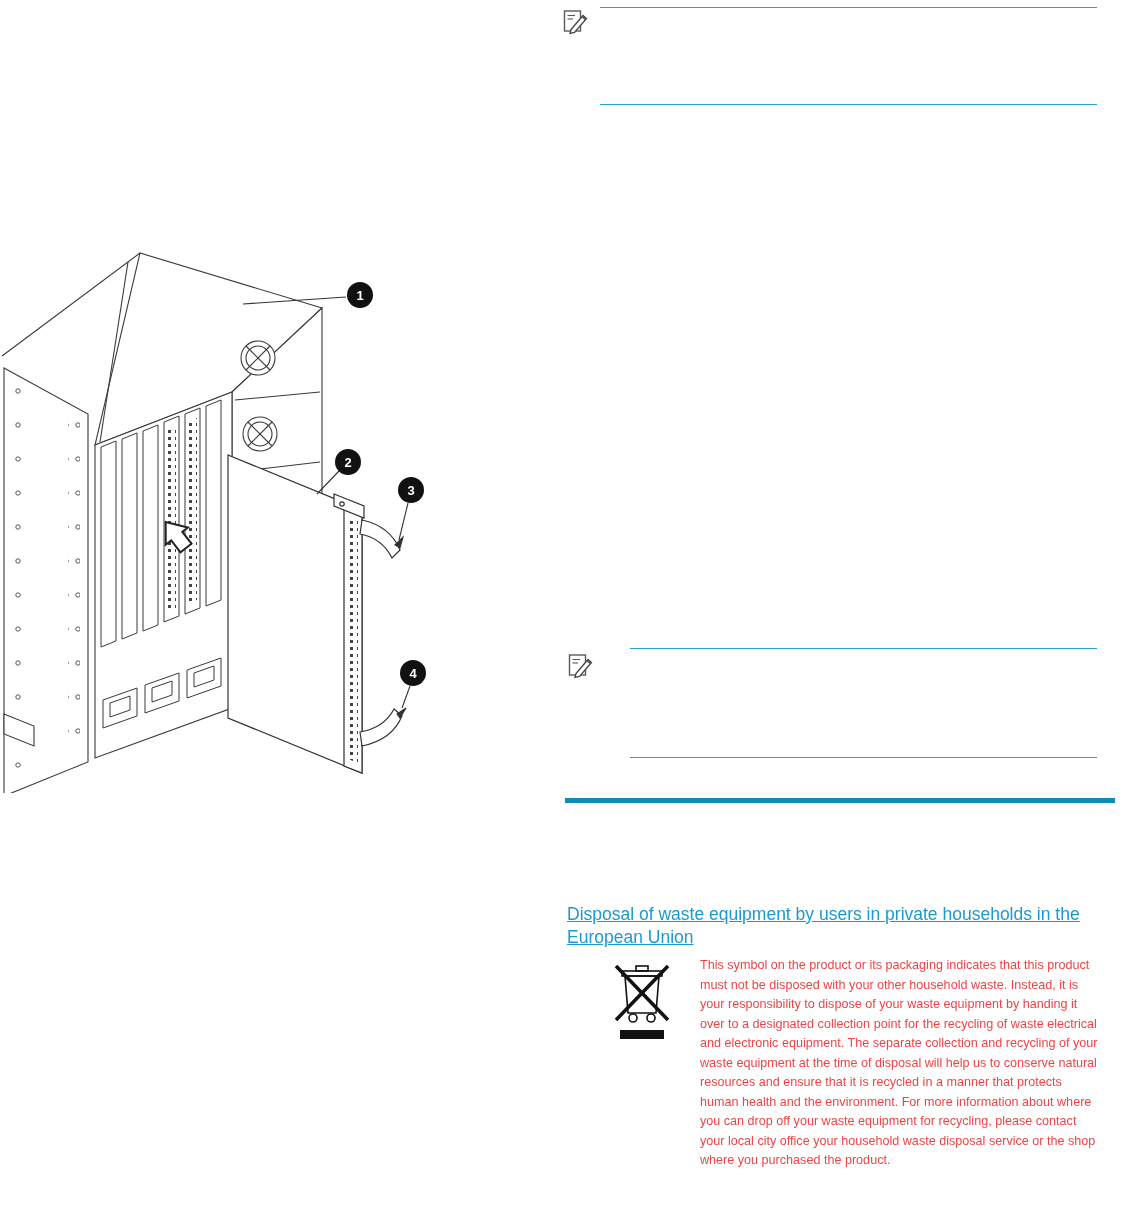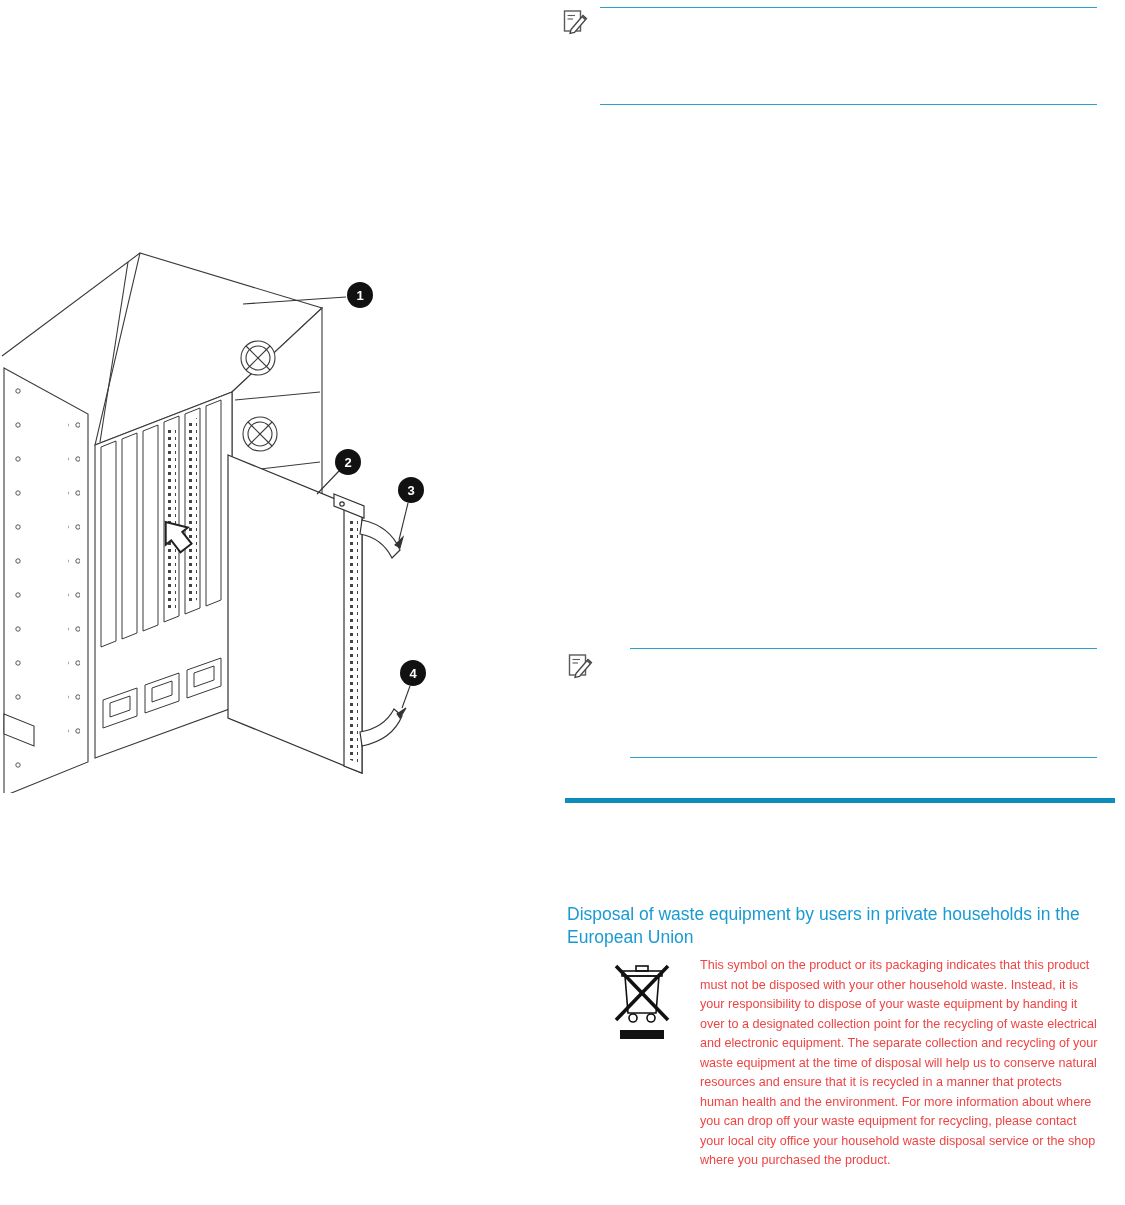--- a/index.html
+++ b/index.html
@@ -45,20 +45,21 @@
   }
   .section-heading {
     position: absolute;
     left: 567px;
     top: 903px;
     width: 522px;
     font-size: 17.5px;
     line-height: 1.3;
     color: #1a9ad2;
     font-weight: normal;
+    text-decoration: underline;
   }
   .weee-icon {
     position: absolute;
     left: 611px;
     top: 958px;
     width: 62px;
     height: 94px;
   }
   .section-body {
     position: absolute;

